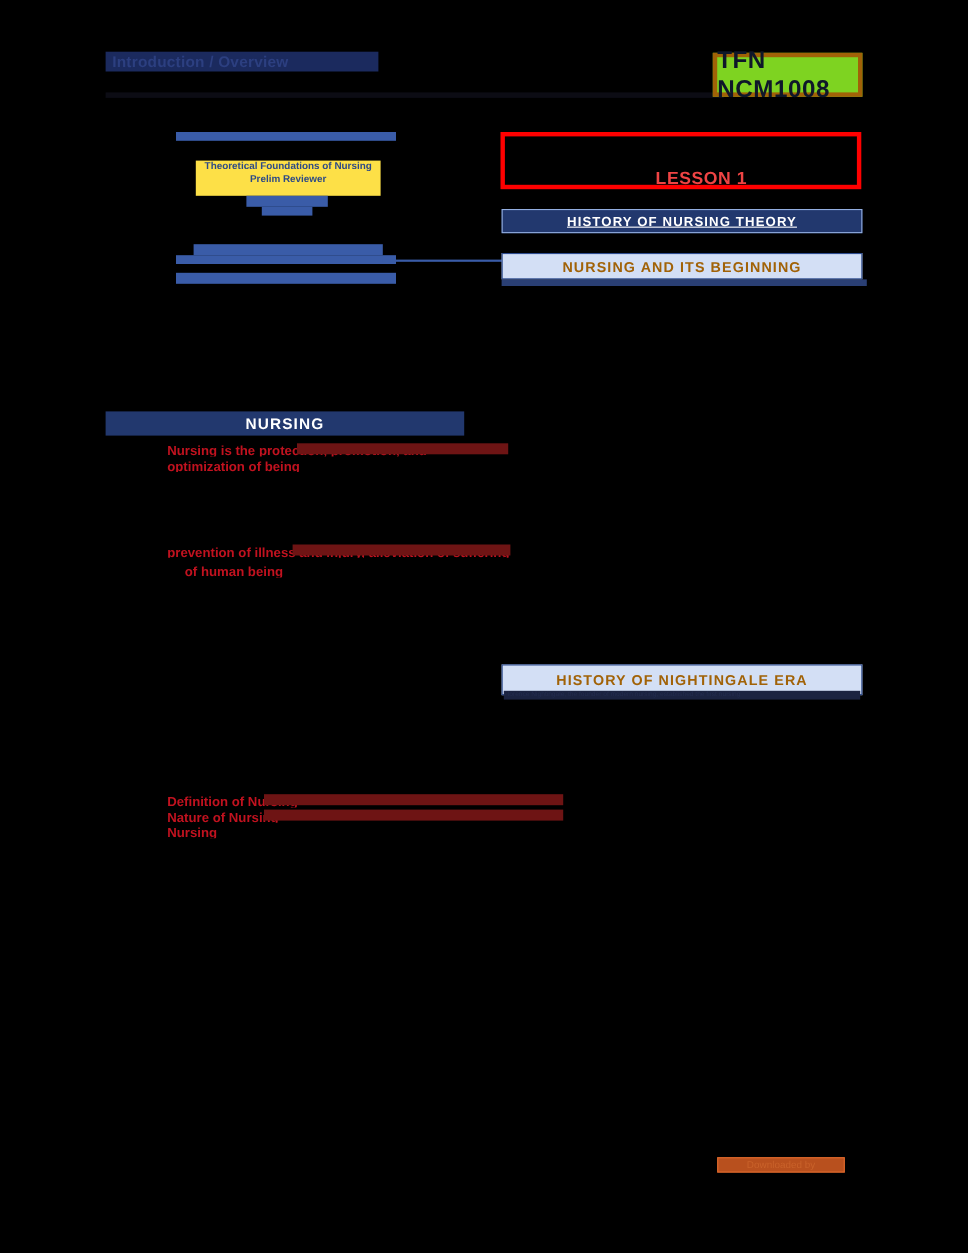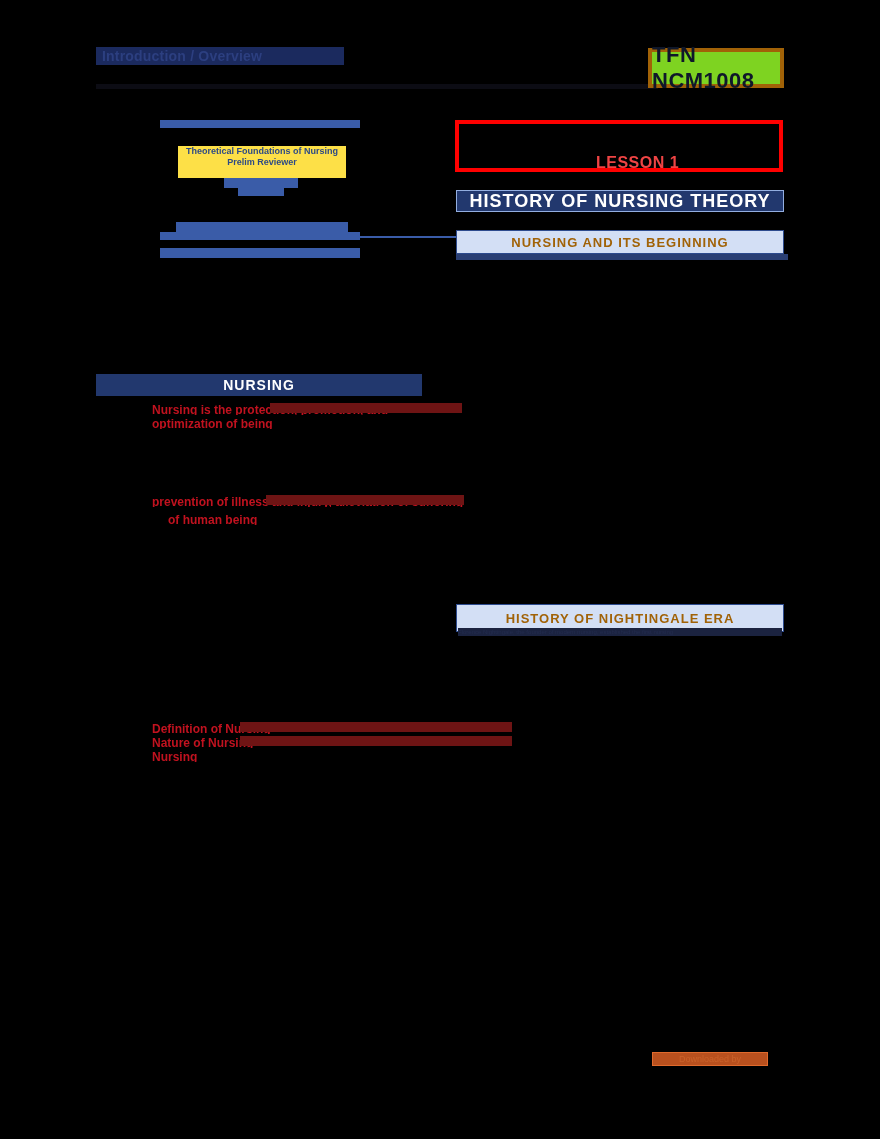--- a/index.html
+++ b/index.html
@@ -183,21 +183,22 @@
   .banner-light {
     background: #d3dff5;
     border: 1px solid #2d4b8e;
     color: #a16207;
   }
   #banner-history-theory {
     left: 456px;
     top: 190px;
     width: 328px;
     height: 22px;
-    font-size: 18px;
+    font-size: 12px;
+    text-decoration: underline;
   }
   #banner-nursing-beginning {
     left: 456px;
     top: 230px;
     width: 328px;
     height: 24px;
     font-size: 13px;
   }
   .beginning-shadow {
     position: absolute;

